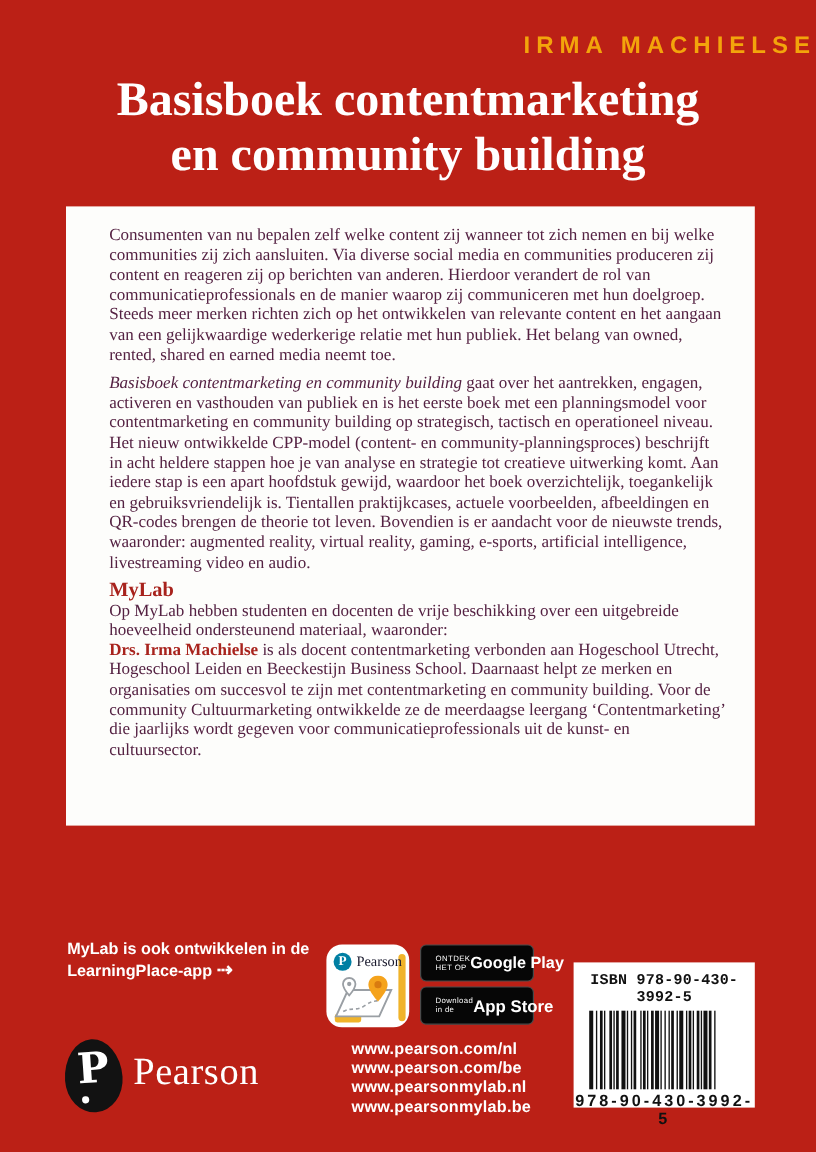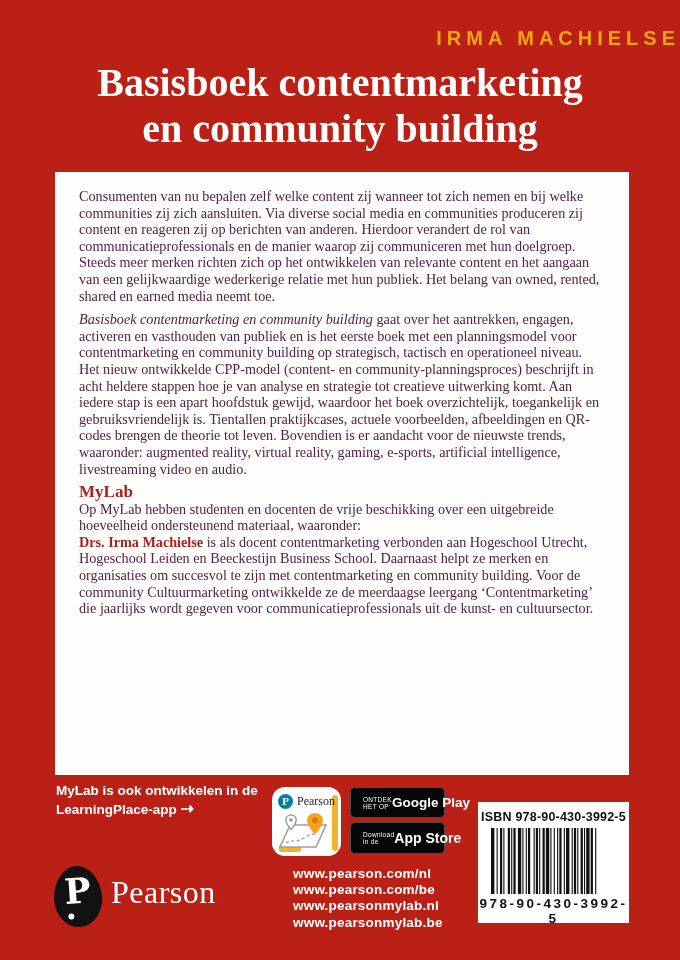--- a/index.html
+++ b/index.html
@@ -14,22 +14,22 @@
     font-size:20px; letter-spacing:5px; color:#F3A40B;
   }
   .title {
     position:absolute; top:60px; left:0; width:680px; text-align:center;
     color:#FFFFFF; font-family:"Liberation Serif", serif;
     font-size:40px; line-height:46px; font-weight:bold;
   }
 
   
   .panel {
-    position:absolute; left:55px; top:172px; width:574px; height:603px;
-    background:#FDFDFB; color:#542142; padding:16px 24px 0 24px;
+    position:absolute; left:55px; top:172px; width:574px; height:516px;
+    background:#FDFDFB; color:#542142; padding:16px 24px 0 36px;
     font-size:14.2px; line-height:16.6px; overflow:hidden;
   }
   .panel p { margin:0 0 7px 0; }
   .panel .mylab-h { font-size:17px; color:#A8231D; margin:2px 0 0 0; font-weight:bold; }
   .panel ul { margin:0 0 8px 0; padding-left:50px; list-style:disc; }
   .panel li { line-height:16.6px; }
   .panel li::marker { color:#B3231B; font-size:13px; }
   .bold-red { color:#A8231D; font-weight:bold; }
 
   
@@ -96,21 +96,21 @@
     font-family:"Liberation Sans", sans-serif; font-weight:bold;
     font-size:13.5px; line-height:16.2px; color:#FFFFFF; letter-spacing:0.2px;
   }
 
   
   .barcode-box {
     position:absolute; left:478px; top:802px; width:151px; height:121px;
     background:#FFFFFF; text-align:center; padding-top:8px;
     font-family:"Liberation Sans", sans-serif; color:#111;
   }
-  .barcode-box .isbn-label { font-size:12.5px; font-weight:bold; letter-spacing:0.2px; }
+  .barcode-box .isbn-label { font-size:12.5px; font-weight:bold; letter-spacing:0.2px;font-family:Liberation Mono, monospace; }
   .barcode-box svg { display:block; margin:4px auto 0 auto; }
   .barcode-box .isbn-number { font-size:13.5px; font-weight:bold; letter-spacing:2.5px; margin-top:2px; }
 </style>
 </head>
 <body>
 
 <div class="cover">
 
   <div class="author">IRMA MACHIELSE</div>
   <div class="title">

